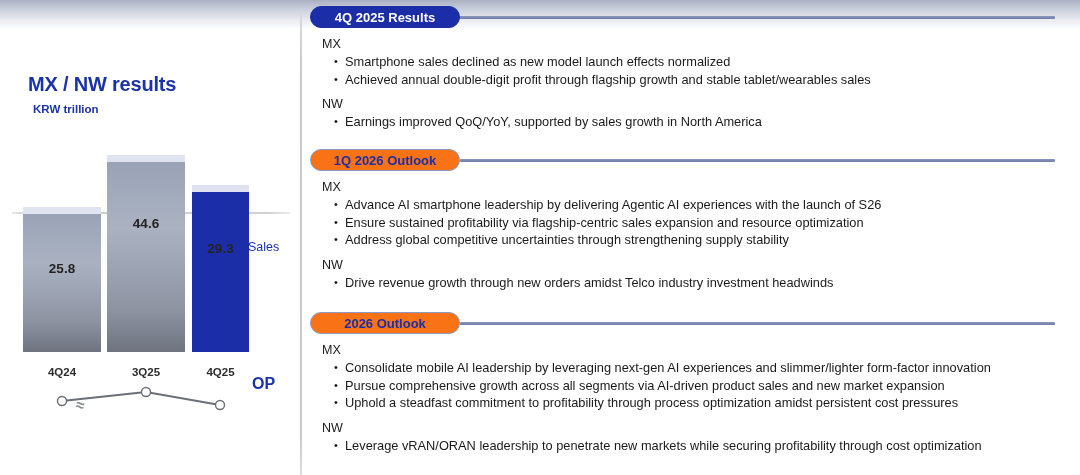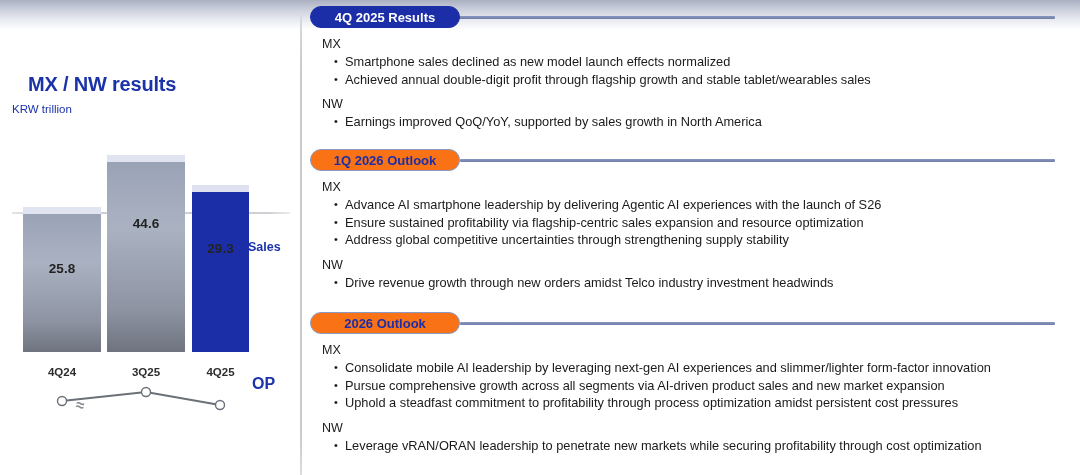--- a/index.html
+++ b/index.html
@@ -26,22 +26,22 @@
   }
 
   
   .left-panel { position:absolute; left:0; top:0; width:300px; height:385px; }
   .chart-title {
     position:absolute; left:28px; top:73px;
     font-size:20px; font-weight:bold; color:#1b33a8;
     letter-spacing:-0.2px;
   }
   .chart-subtitle {
-    position:absolute; left:12px; top:103px;
-    font-size:11.5px; font-weight:normal; color:#1b33a8;
+    position:absolute; left:33px; top:103px;
+    font-size:11.5px; font-weight:bold; color:#1b33a8;
   }
 
   .axis-line {
     position:absolute; left:12px; top:212px; width:278px; height:2px;
     background:linear-gradient(to right,#e6e6e8 0%,#cfd0d4 8%,#cfd0d4 92%,#ececee 100%);
   }
 
   .bar { position:absolute; bottom:33px; }
   .bar .cap {
     position:absolute; top:0; left:0; right:0; height:7px;
@@ -64,21 +64,21 @@
     font-size:13px; font-weight:bold; color:#ffffff;
     font-style:italic;
   }
   .cat-label {
     position:absolute; bottom:7px;
     font-size:11.5px; font-weight:bold; color:#2d2d2d;
     text-align:center;
   }
   .legend-sales {
     position:absolute; left:248px; top:240px;
-    font-size:12.5px; font-weight:bold; color:#1b33a8;
+    font-size:12.5px; font-weight:normal; color:#1b33a8;
   }
   .legend-op {
     position:absolute; left:252px; top:375px;
     font-size:16px; font-weight:bold; color:#1b33a8;
   }
   .op-svg { position:absolute; left:0; top:0; width:300px; height:475px; pointer-events:none; }
   .axis-break {
     position:absolute; left:76px; top:396px;
     font-size:15px; color:#85888f; font-weight:bold;
     transform:rotate(12deg);

